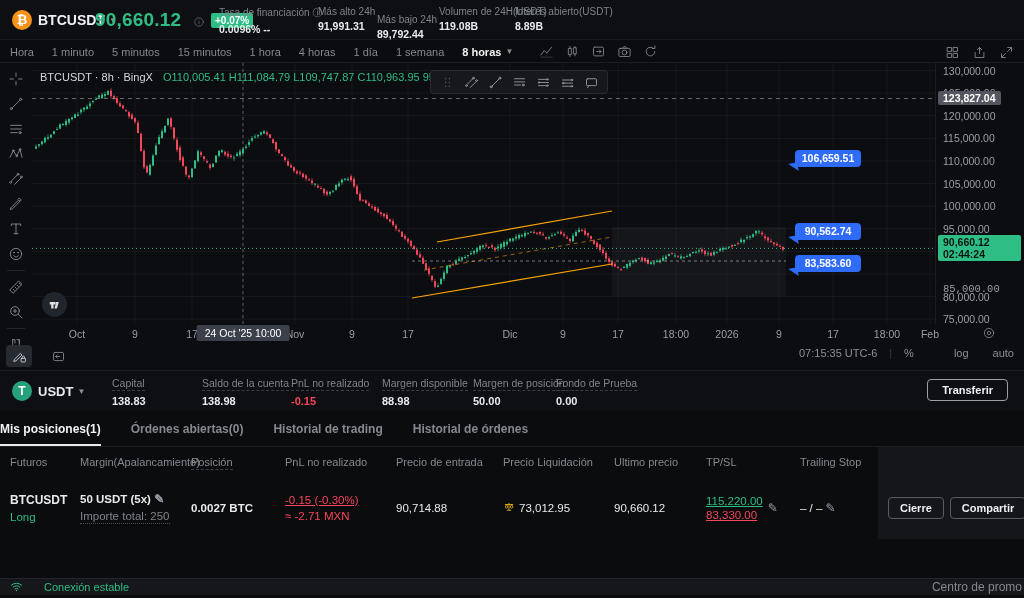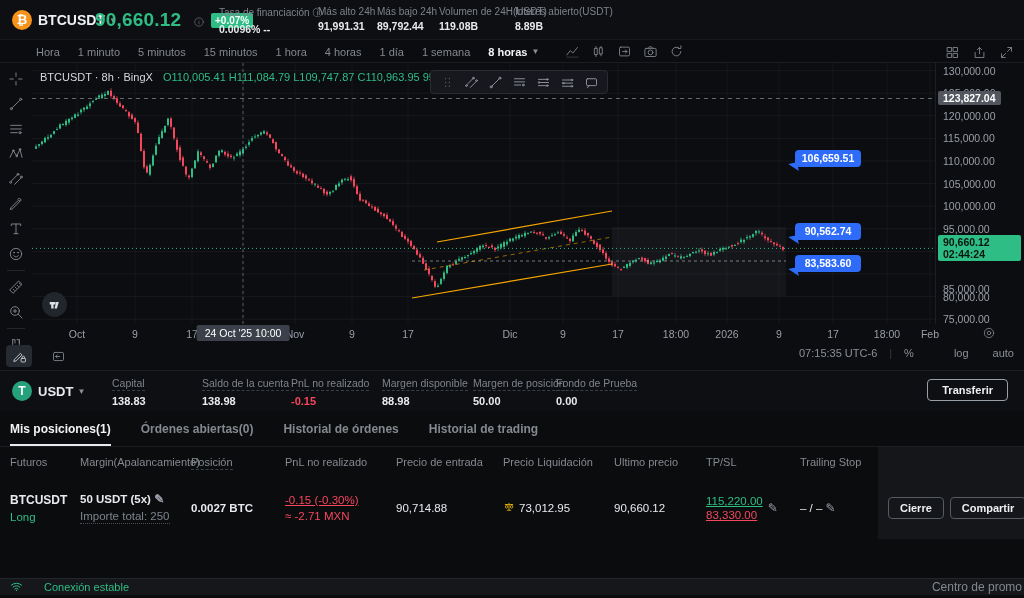--- a/index.html
+++ b/index.html
@@ -18,21 +18,21 @@
   .px-info { position:absolute; left:193px; top:14px; color:#6a6f77; }
   .badge { position:absolute; left:211px; top:13px; background:#2ebd85; color:#fff; font-size:10px;
     font-weight:bold; padding:2px 4px; border-radius:2px; }
   .stats { position:absolute; left:219px; top:6px; display:flex; }
   .stat { display:flex; flex-direction:column; gap:3px; }
   .stat .l { font-size:10px; color:#7e838b; white-space:nowrap; }
   .stat .v { font-size:10.5px; color:#e8eaee; font-weight:bold; }
 
   
   .tf-bar { position:absolute; top:41px; left:0; right:0; height:22px; background:#0b0c0f;
-    border-bottom:1px solid #1a1d22; display:flex; align-items:center; padding-left:27px; }
+    border-bottom:1px solid #1a1d22; display:flex; align-items:center; padding-left:1px; }
   .tf { font-size:11px; color:#84888f; padding:0 9px; cursor:pointer; white-space:nowrap; }
   .tf.active { color:#f2f3f5; font-weight:bold; }
   .tf-icons { display:flex; align-items:center; gap:6px; margin-left:14px; }
   .ibtn { width:20px; height:18px; display:flex; align-items:center; justify-content:center; cursor:pointer; }
   .tf-right { position:absolute; right:8px; top:2px; display:flex; gap:7px; }
 
   
   .chart { position:absolute; top:63px; left:0; width:1024px; height:307px; background:#0c0d11; }
   .tools { position:absolute; left:0; top:4px; width:32px; display:flex; flex-direction:column;
     align-items:center; gap:1px; }
@@ -85,21 +85,21 @@
   .astat .l { font-size:10.5px; color:#7e838b; width:max-content;
     border-bottom:1px dashed #3a3e47; padding-bottom:1px; }
   .astat .v { font-size:11px; font-weight:bold; color:#e8eaee; }
   .astat .v.red { color:#f6465d; }
   .btn { display:inline-block; border:1px solid #9aa0a8; border-radius:4px; color:#eef0f3;
     font-size:11px; font-weight:bold; padding:4px 14px; background:transparent; cursor:pointer; white-space:nowrap; }
   .transfer { position:absolute; right:16px; top:8px; }
 
   
   .tabs { position:absolute; top:411px; left:0; right:0; height:36px; border-bottom:1px solid #1a1d22;
-    display:flex; align-items:center; padding-left:10px; gap:30px; }
+    display:flex; align-items:center; gap:30px; }
   .tab { font-size:12px; font-weight:bold; color:#84888f; cursor:pointer; height:100%;
     display:flex; align-items:center; position:relative; }
   .tab.active { color:#f2f3f5; }
   .tab.active::after { content:""; position:absolute; left:0; right:0; bottom:0; height:2px; background:#e8eaee; }
 
   
   .right-strip { position:absolute; left:878px; top:447px; width:146px; height:92px; background:#15161a; }
   .thead, .trow { position:absolute; left:0; right:0; display:grid;
     grid-template-columns:70px 111px 94px 111px 107px 111px 92px 94px 88px 1fr; padding-left:10px; }
   .thead { top:447px; height:30px; align-items:center; font-size:11px; color:#84888f; }
@@ -140,21 +140,21 @@
     <div class="badge">+0.07%</div>
     <div class="stats">
         <div class="stat" style="width: 99px;">
           <span class="l">Tasa de financiación ⓘ</span>
                  <span class="v">0.0096% --</span>
         </div>
         <div class="stat" style="width: 59px;">
           <span class="l">Más alto 24h</span>
                  <span class="v">91,991.31</span>
         </div>
-        <div class="stat" style="width: 62px;">
+        <div class="stat" style="width: 62px; margin-top: 8px;">
           <span class="l">Más bajo 24h</span>
                  <span class="v">89,792.44</span>
         </div>
         <div class="stat" style="width: 76px;">
           <span class="l">Volumen de 24H(USDT)</span>
                  <span class="v">119.08B</span>
         </div>
         <div class="stat" style="width: 120px;">
           <span class="l">Interés abierto(USDT)</span>
                  <span class="v">8.89B</span>
@@ -920,21 +920,21 @@
     <div class="price-axis">
       <div id="ylabels">
           <div class="ylab" style="top: 2px;">130,000.00</div>
           <div class="ylab" style="top: 24px;">125,000.00</div>
           <div class="ylab" style="top: 47px;">120,000.00</div>
           <div class="ylab" style="top: 69px;">115,000.00</div>
           <div class="ylab" style="top: 92px;">110,000.00</div>
           <div class="ylab" style="top: 115px;">105,000.00</div>
           <div class="ylab" style="top: 137px;">100,000.00</div>
           <div class="ylab" style="top: 160px;">95,000.00</div>
-          <div class="ylab" style="top: 220px;">85,000.00</div>
+          <div class="ylab" style="top: 220px; font-family: Liberation Mono, monospace;">85,000.00</div>
           <div class="ylab" style="top: 228px;">80,000.00</div>
           <div class="ylab" style="top: 250px;">75,000.00</div>
         </div>
       <div class="hi-mark" style="top: 28px;">123,827.04</div>
       <div class="cur-box">
         <div>90,660.12</div>
         <div>02:44:24</div>
       </div>
     </div>
 
@@ -1022,22 +1022,22 @@
           <span class="l">Fondo de Prueba</span>
                  <span class="v ">0.00</span>
         </div>
       </div>
     <button class="btn transfer">Transferir</button>
   </div>
 
   <div class="tabs">
       <div class="tab active">Mis posiciones(1)</div>
       <div class="tab">Órdenes abiertas(0)</div>
+      <div class="tab">Historial de trading</div>
       <div class="tab">Historial de órdenes</div>
-      <div class="tab">Historial de trading</div>
     </div>
 
   <div class="right-strip"></div>
   <div class="thead">
       <div>Futuros</div>
       <div>Margin(Apalancamiento)</div>
       <div><span class="dash">Posición</span></div>
       <div>PnL no realizado</div>
       <div>Precio de entrada</div>
       <div>Precio Liquidación</div>

